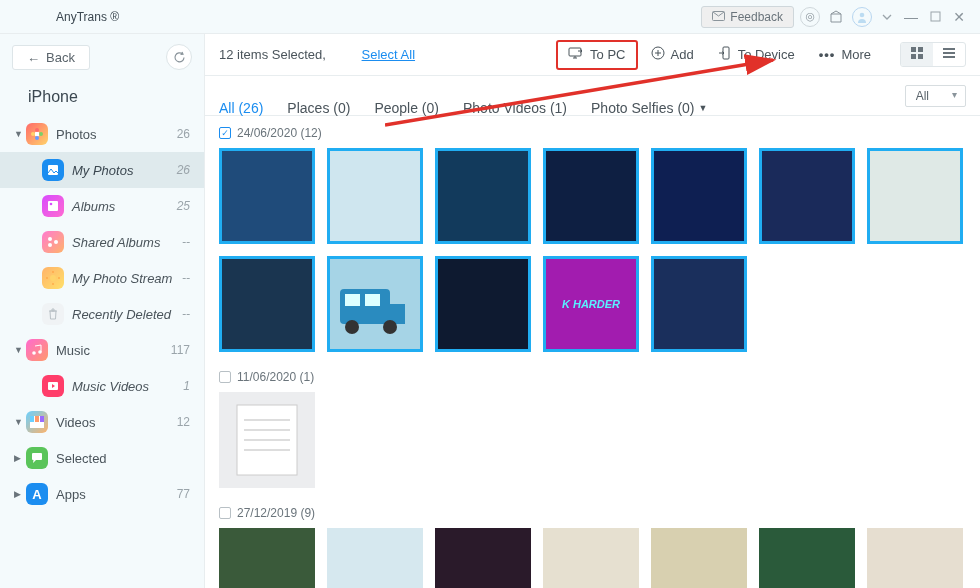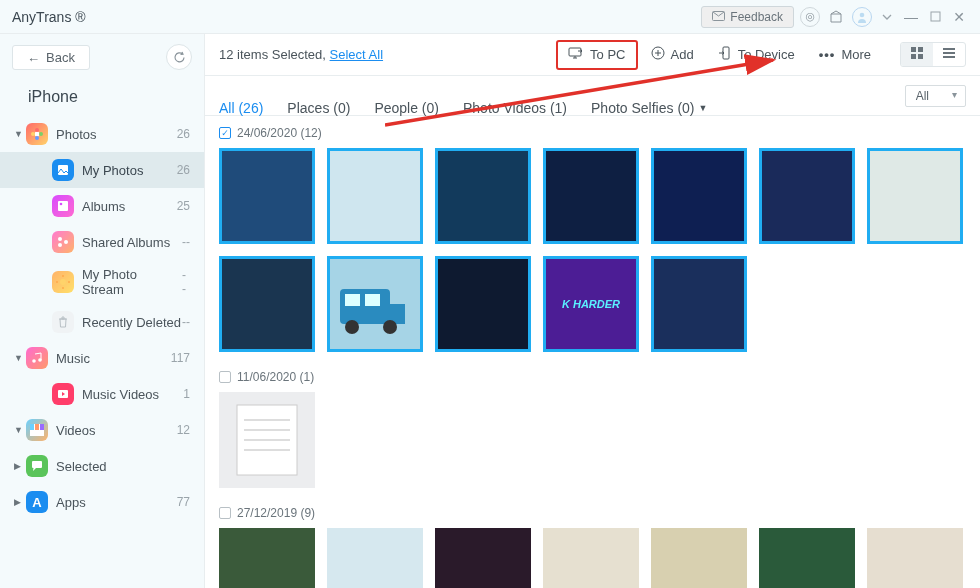--- a/index.html
+++ b/index.html
@@ -1,46 +1,46 @@
 <!DOCTYPE html>
 <html><head>
 <meta charset="utf-8">
 <style>
   * { box-sizing: border-box; margin: 0; padding: 0; font-family: -apple-system, "Segoe UI", Arial, sans-serif; }
   body { width: 980px; height: 588px; background: #fff; overflow: hidden; position: relative; }
 
   
   .titlebar { height: 34px; display: flex; align-items: center; padding: 0 12px; background: #f4fafc; border-bottom: 1px solid #e8edef; }
-  .titlebar .logo { flex: 1; font-weight: 500; font-size: 14px; color: #3b4750; }
+  .titlebar .logo { flex: 1; font-weight: 500; font-size: 12px; color: #3b4750; margin-left: 44px; }
   .titlebar .tbtn { display: flex; align-items: center; justify-content: center; margin-left: 6px; color: #8a949b; cursor: pointer; }
   .feedback-btn { border: 1px solid #cfd7db; border-radius: 3px; padding: 3px 10px; font-size: 12px; color: #6a747b; display: flex; align-items: center; gap: 5px; margin-left: 8px; }
   .circ { width: 20px; height: 20px; border: 1px solid #cfd7db; border-radius: 50%; display: flex; align-items: center; justify-content: center; font-size: 11px; }
   .winbtn { width: 18px; height: 18px; display: flex; align-items: center; justify-content: center; font-size: 14px; color: #9aa4aa; }
 
   
   .main { display: flex; height: calc(100% - 34px); }
   .sidebar { width: 205px; background: #f4fafc; border-right: 1px solid #e8edef; display: flex; flex-direction: column; }
   .sb-top { display: flex; align-items: center; padding: 10px 12px; }
   .back-btn { border: 1px solid #dde5e8; background: #fff; border-radius: 3px; padding: 4px 14px; color: #5a646b; font-size: 13px; display: flex; align-items: center; gap: 6px; }
   .refresh-circle { width: 26px; height: 26px; border: 1px solid #dde5e8; background: #fff; border-radius: 50%; margin-left: auto; display: flex; align-items: center; justify-content: center; color: #8a949b; font-size: 12px; }
   .device-name { padding: 8px 16px 10px; font-size: 16px; font-weight: 500; color: #3b4750; margin-left: 12px; }
 
   .tree { overflow-y: auto; flex: 1; }
   .tnode { display: flex; align-items: center; padding: 7px 14px; font-size: 13px; color: #4a545b; cursor: pointer; }
-  .tnode.child { padding-left: 40px; }
+  .tnode.child { padding-left: 30px; font-style: italic; }
   .tnode.active { background: #dfeaed; color: #3b4750; }
   .tnode .caret { width: 12px; font-size: 9px; color: #6a747b; }
   .tnode .ticon { width: 22px; height: 22px; border-radius: 6px; margin-right: 8px; display: flex; align-items: center; justify-content: center; font-size: 12px; color: #fff; flex-shrink: 0; }
   .tnode .count { margin-left: auto; color: #9aa4aa; font-size: 12px; }
 
   
   .content { flex: 1; display: flex; flex-direction: column; position: relative; }
   .toolbar { height: 42px; border-bottom: 1px solid #e8edef; display: flex; align-items: center; padding: 0 14px; gap: 2px; }
   .sel-info { font-size: 13px; color: #4a545b; margin-right: auto; }
-  .sel-info a { color: #1b8df0; text-decoration: underline; cursor: pointer; }
+  .sel-info a { color: #1b8df0; text-decoration: underline; cursor: pointer; margin-left: 32px; }
   .tool-btn { border: 1px solid transparent; border-radius: 3px; padding: 5px 10px; font-size: 13px; color: #4a545b; display: flex; align-items: center; gap: 6px; cursor: pointer; background: transparent; }
   .tool-btn.highlight { border: 2px solid #e1312a; }
   .view-toggle { display: flex; border: 1px solid #e0e6e9; border-radius: 3px; overflow: hidden; margin-left: 16px; }
   .view-toggle span { padding: 4px 10px; color: #6a747b; font-size: 13px; }
   .view-toggle span.active { background: #eef2f4; }
 
   .tabbar { height: 40px; border-bottom: 1px solid #e8edef; display: flex; align-items: center; padding: 0 14px; gap: 24px; }
   .tab { font-size: 14px; color: #4a545b; cursor: pointer; white-space: nowrap; display:flex; align-items:center; gap:4px;margin-top:24px;}
   .tab.active { color: #1b8df0; }
   .filter-sel { margin-left: auto; border: 1px solid #d7dde0; border-radius: 2px; padding: 3px 36px 3px 10px; font-size: 12px; color: #5a646b; background: #fff; position: relative; }
@@ -330,21 +330,21 @@
               <rect width="90" height="90" fill="#a6d4e6"></rect>
               <rect x="10" y="30" width="50" height="35" rx="4" fill="#2a8bbf"></rect>
               <rect x="55" y="45" width="20" height="20" fill="#2a8bbf"></rect>
               <circle cx="22" cy="68" r="7" fill="#333"></circle>
               <circle cx="60" cy="68" r="7" fill="#333"></circle>
               <rect x="15" y="35" width="15" height="12" fill="#dff"></rect>
               <rect x="35" y="35" width="15" height="12" fill="#dff"></rect>
             </svg>
           </div>
           <div class="thumb" style="background: rgb(14, 26, 48);"></div>
-          <div class="thumb" style="background: #4c1d95;">
+          <div class="thumb" style="background: #a21caf;">
             <span style="color:#5af0ff;font-weight:bold;font-size:11px;font-style:italic;">K HARDER</span>
           </div>
           <div class="thumb" style="background: rgb(26, 47, 92);"></div>
         </div>
         <div class="group-hdr">
           <span class="chk"></span>
           <span>11/06/2020 (1)</span>
         </div>
         <div class="grid">
           <div class="thumb nosel" style="background: rgb(236, 237, 239);">

